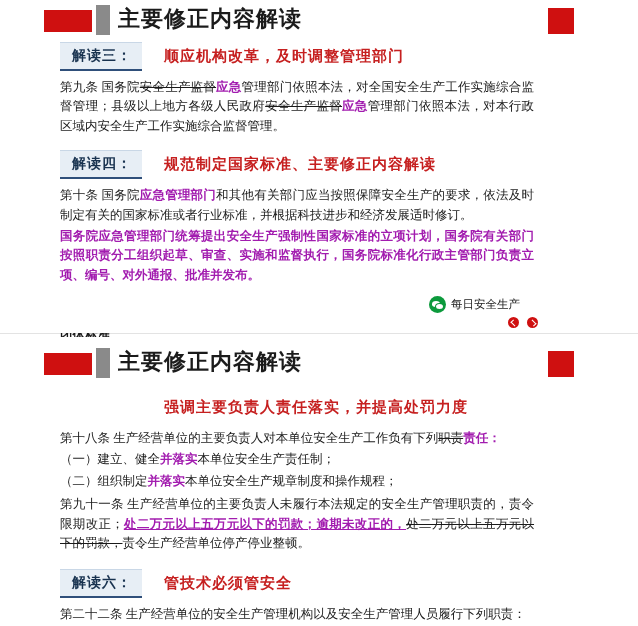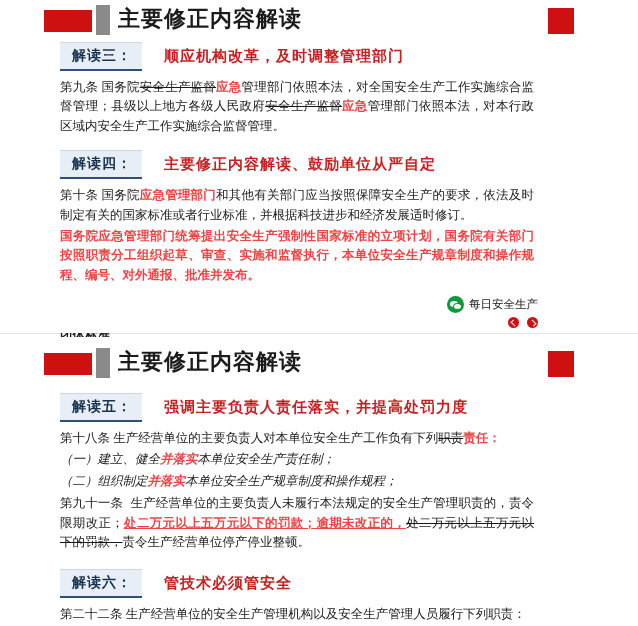--- a/index.html
+++ b/index.html
@@ -116,36 +116,36 @@
     font-size: 12.5px;
     line-height: 1.55;
     text-align: justify;
   }
   .body p {
     margin: 0 0 2px 0;
     text-indent: 0;
   }
   .p-ind { text-indent: 24px; }
   .bold { font-weight: bold; }
-  .red-b { color: #ef4444; font-weight: bold; }
+  .red-b { color: #a21caf; font-weight: bold; }
   .strike { text-decoration: line-through; }
   .ul { text-decoration: underline; }
 
   
   .footer-band {
     position: absolute;
     left: 0;
     right: 0;
     bottom: 0;
     height: 46px;
     background: #ffffff;
   }
   .wechat {
     position: absolute;
-    right: 40px;
+    right: 58px;
     bottom: 20px;
     display: flex;
     align-items: center;
     gap: 5px;
     font-family: Liberation Serif, serif;
   }
   .wechat-logo {
     width: 17px;
     height: 17px;
     border-radius: 50%;
@@ -199,21 +199,21 @@
   .dot.right:after {
     transform: rotate(-135deg);
     left: 3px; top: 4px;
   }
 
   .divider {
     height: 3px;
     background: #ffffff;
     border-top: 1px solid #e3e3e3;
   }
-  .list-line { text-indent: 24px; font-style: italic; }
+  .list-line { text-indent: 24px; }
 </style>
 </head>
 <body>
 
 <div class="page">
 
   <div class="slide slide-1">
 
     <div class="header">
       <div class="hdr-red-left"></div>
@@ -228,26 +228,26 @@
         <div class="sec-title">顺应机构改革，及时调整管理部门</div>
       </div>
     </div>
     <div class="body">
       <p class="p-ind">第九条 国务院<span class="strike">安全生产监督</span><span class="red-b">应急</span>管理部门依照本法，对全国安全生产工作实施综合监督管理；县级以上地方各级人民政府<span class="strike">安全生产监督</span><span class="red-b">应急</span>管理部门依照本法，对本行政区域内安全生产工作实施综合监督管理。</p>
     </div>
 
     <div class="section" style="margin-top:14px;">
       <div class="sec-head">
         <div class="sec-tag">解读四：</div>
-        <div class="sec-title">主要修正内容解读、鼓励单位从严自定</div>
+        <div class="sec-title">规范制定国家标准、主要修正内容解读</div>
       </div>
     </div>
     <div class="body">
       <p class="p-ind">第十条 国务院<span class="red-b">应急管理部门</span>和其他有关部门应当按照保障安全生产的要求，依法及时制定有关的国家标准或者行业标准，并根据科技进步和经济发展适时修订。</p>
-      <p class="p-ind red-b">国务院应急管理部门统筹提出安全生产强制性国家标准的立项计划，国务院有关部门按照职责分工组织起草、审查、实施和监督执行，本单位安全生产规章制度和操作规程、编号、对外通报、批准并发布。</p>
+      <p class="p-ind red-b">国务院应急管理部门统筹提出安全生产强制性国家标准的立项计划，国务院有关部门按照职责分工组织起草、审查、实施和监督执行，国务院标准化行政主管部门负责立项、编号、对外通报、批准并发布。</p>
       <p class="p-ind">生产经营单位必须执行依法制定的保障安全生产的国家标准或者行业标准。<span class="bold">国家鼓励生产经营单位和社会团体制定并实施严于安全生产国家标准和行业标准的企业标准、团体标准。</span></p>
     </div>
 
     <div class="footer-band">
       <div class="wechat">
         <span class="wechat-logo"></span>
         <span class="wechat-text">每日安全生产</span>
       </div>
       <div class="dots">
         <span class="dot"></span>
@@ -262,29 +262,28 @@
 
     <div class="header" style="padding-top:14px;">
       <div class="hdr-red-left" style="top:16px;"></div>
       <div class="hdr-gray-bar" style="top:11px;"></div>
       <div class="hdr-title" style="top:10px;">主要修正内容解读</div>
       <div class="hdr-red-right" style="top:14px;"></div>
     </div>
 
     <div class="section" style="margin-top:14px;">
       <div class="sec-head">
-        <div class="sec-tag">解读五：</div>
         <div class="sec-title">强调主要负责人责任落实，并提高处罚力度</div>
       </div>
     </div>
     <div class="body">
       <p class="p-ind">第十八条 生产经营单位的主要负责人对本单位安全生产工作负有下列<span class="strike">职责</span><span class="red-b">责任：</span></p>
       <p class="list-line">（一）建立、健全<span class="red-b">并落实</span>本单位安全生产责任制；</p>
       <p class="list-line">（二）组织制定<span class="red-b">并落实</span>本单位安全生产规章制度和操作规程；</p>
-      <p class="p-ind" style="margin-top:4px;font-family:Liberation Mono, monospace;">第九十一条 生产经营单位的主要负责人未履行本法规定的安全生产管理职责的，责令限期改正；<span class="red-b ul">处二万元以上五万元以下的罚款；逾期未改正的，</span><span class="strike">处二万元以上五万元以下的罚款，</span>责令生产经营单位停产停业整顿。</p>
+      <p class="p-ind" style="margin-top:4px;">第九十一条 生产经营单位的主要负责人未履行本法规定的安全生产管理职责的，责令限期改正；<span class="red-b ul">处二万元以上五万元以下的罚款；逾期未改正的，</span><span class="strike">处二万元以上五万元以下的罚款，</span>责令生产经营单位停产停业整顿。</p>
     </div>
 
     <div class="section" style="margin-top:16px;">
       <div class="sec-head">
         <div class="sec-tag">解读六：</div>
         <div class="sec-title">管技术必须管安全</div>
       </div>
     </div>
     <div class="body">
       <p class="p-ind">第二十二条 生产经营单位的安全生产管理机构以及安全生产管理人员履行下列职责：</p>

